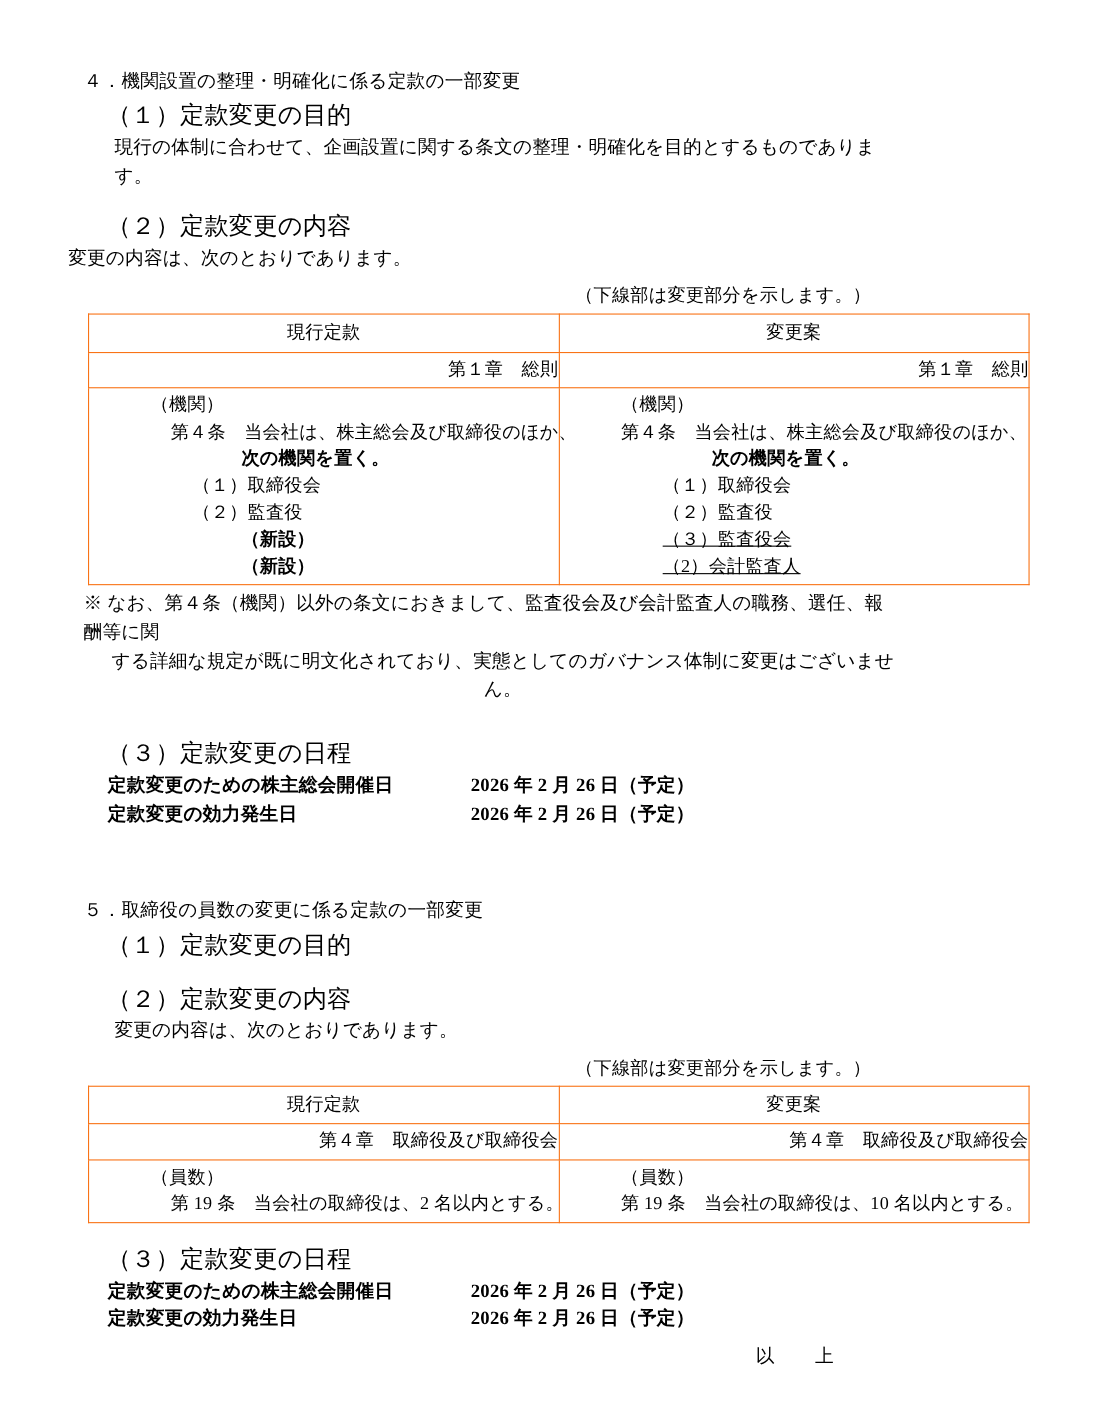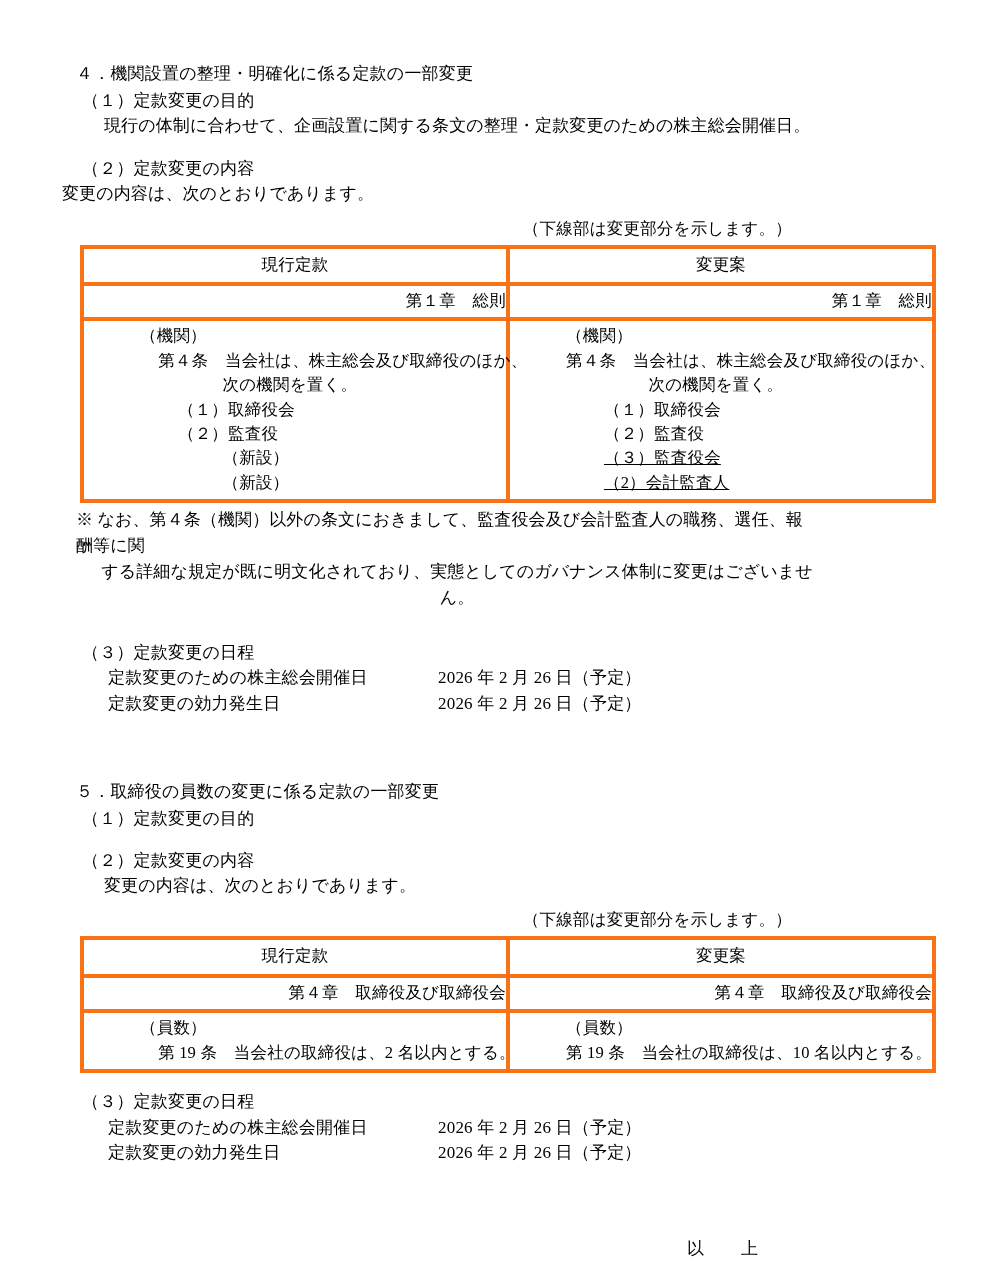--- a/index.html
+++ b/index.html
@@ -21,23 +21,23 @@
     padding: 62px 50px 0 62px;
     position: relative;
   }
   .sec-title {
     font-size: 17px;
     line-height: 1.45;
     margin: 0 0 2px 14px;
     letter-spacing: 0.2px;
   }
   .subsec {
-    font-size: 17px;
+    font-size: 22px;
     line-height: 1.45;
-    margin: 0 0 0 20px;
+    margin: 0 0 0 35px;
     letter-spacing: 0.2px;
   }
   .para {
     font-size: 17px;
     line-height: 1.55;
     margin: 0 0 0 18px;
     letter-spacing: 0.1px;
   }
   .para.indent1 {
     margin-left: 42px;
@@ -55,86 +55,87 @@
     margin: 0 22px 5px 0;
     letter-spacing: 0.2px;
   }
   table.dochange {
     border-collapse: collapse;
     width: 856px;
     margin-left: 18px;
     table-layout: fixed;
   }
   table.dochange td {
-    border: 4px solid #f97316;
+    border: 1px solid #f97316;
     font-size: 16.5px;
     line-height: 1.48;
     padding: 3px 8px 4px 8px;
     vertical-align: top;
     letter-spacing: 0.2px;
   }
   table.dochange td.hdr {
     text-align: center;
     padding: 4px 0 5px 0;
   }
   table.dochange td.chap {
     text-align: right;
     padding: 3px 0 4px 0;
   }
   .cellline {
     white-space: pre;
     margin-left: 48px;
   }
   .ind1 { padding-left: 1.1em; }
   .ind2 { padding-left: 2.3em; }
-  .ind4 { padding-left: 5.0em; }
+  .ind4 { padding-left: 5.0em; font-weight: bold; }
   .ul { text-decoration: underline; }
   .star-para {
     font-size: 17px;
     line-height: 1.52;
     margin: 4px 0 0 14px;
     letter-spacing: 0.1px;
   }
   .star-para .cont {
     display: block;
     margin-left: 24px;
     text-align: center;
   }
   .sched-line {
     font-size: 17px;
     line-height: 1.5;
-    margin-left: 46px;
-    letter-spacing: 0.2px;
+    margin-left: 36px;
+    letter-spacing: 0.2px;
+    font-weight: bold;
   }
   .sched-line .lbl { display: inline-block; }
   .sched-line .val { display: inline-block; }
   .body-para {
     font-size: 17px;
     line-height: 1.62;
     margin: 0 20px 0 42px;
     letter-spacing: 0.1px;
     text-align: justify;
   }
   .body-para .first { display: block; text-indent: 1em; }
   .footer {
     position: absolute;
     right: 96px;
-    bottom: 20px;
+    bottom: 36px;
     font-size: 17px;
     letter-spacing: 10px;
   }
 </style>
 </head>
 <body>
 
 <div class="page">
 
   <div class="sec-title">４．機関設置の整理・明確化に係る定款の一部変更</div>
   <div class="subsec">（１）定款変更の目的</div>
-  <div class="para indent1">現行の体制に合わせて、企画設置に関する条文の整理・定款変更のための株主総会開催日。</div>
+  <div class="para indent1">現行の体制に合わせて、企画設置に関する条文の整理・明確化を目的とするものであります。</div>
 
   <div class="gap-m"></div>
 
   <div class="subsec">（２）定款変更の内容</div>
   <div class="para indent0">変更の内容は、次のとおりであります。</div>
 
   <div class="gap-s"></div>
 
   <div class="note-right">（下線部は変更部分を示します。）</div>
 

